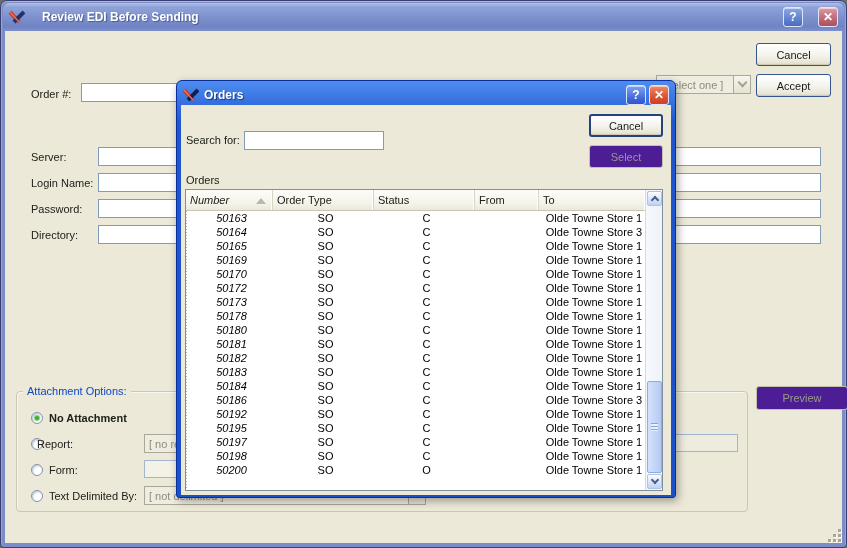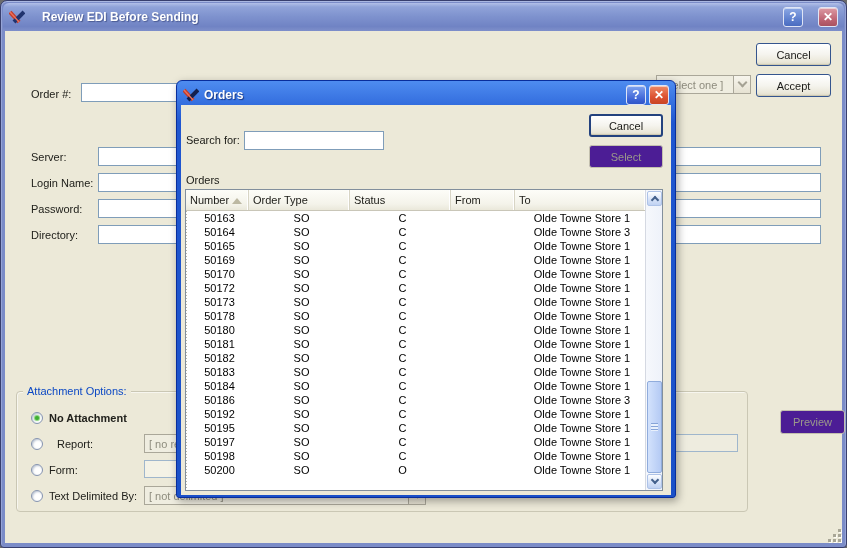--- a/index.html
+++ b/index.html
@@ -78,21 +78,21 @@
   .th{font-size:11px;color:#21211c;padding:4px 0 0 4px;border-right:1px solid #d8d5c5;
       box-shadow:inset -1px 0 0 #ffffff;position:relative;white-space:nowrap;}
   .sort-up{position:absolute;right:6px;top:8px;width:0;height:0;
       border-left:5px solid transparent;border-right:5px solid transparent;
       border-bottom:6px solid #bcb8a2;}
   .t-body{position:absolute;left:0;top:21px;right:17px;bottom:0;overflow:hidden;
       background-image:repeating-linear-gradient(180deg,#b8b5a4 0 1px,transparent 1px 3px);
       background-size:1px 100%;background-repeat:no-repeat;}
   .t-row{display:flex;height:14px;line-height:14px;font-size:11px;color:#000;text-align:center;}
   .tc{padding-left:4px;white-space:nowrap;overflow:hidden;}
-  .c0{width:63px;} .c1{width:101px;} .c2{width:101px;} .c3{width:64px;} .c4{flex:1;}
+  .c0{width:87px;font-style:italic;} .c1{width:101px;} .c2{width:101px;} .c3{width:64px;} .c4{flex:1;}
 
   
   .sb{position:absolute;top:0;right:0;bottom:0;width:17px;background:linear-gradient(90deg,#f6f8fc,#eef2fa);
       border-left:1px solid #d5d9e2;}
   .sb-btn{position:absolute;left:1px;width:15px;height:15px;border-radius:2px;
       background:linear-gradient(180deg,#fdfeff 0%,#d6e2f8 60%,#c0d2f2 100%);
       border:1px solid #aec3e8;display:flex;align-items:center;justify-content:center;}
   .sb-up{top:1px;} .sb-down{bottom:1px;}
   .sb-chev{width:6px;height:6px;border-right:2px solid #44618c;border-bottom:2px solid #44618c;}
   .sb-chev.up{transform:rotate(-135deg);margin-top:3px;}
@@ -153,21 +153,21 @@
       <span class="lbl" style="left:26px;top:198px;">Directory:</span>
       <input class="edit" style="left: 93px; top: 194px; width: 723px;" value="">
 
       <div class="groupbox" style="left:11px;top:360px;"></div>
       <span class="group-caption" style="left:18px;top:354px;">Attachment Options:</span>
 
       <span class="radio selected" style="left:26px;top:381px;"></span>
       <span class="lbl" style="left:44px;top:381px;font-weight:bold;">No Attachment</span>
 
       <span class="radio" style="left:26px;top:407px;"></span>
-      <span class="lbl" style="left:52px;top:407px;">Report:</span>
+      <span class="lbl" style="left:32px;top:407px;">Report:</span>
       <div class="combo-dis" style="left:139px;top:403px;width:170px;">
         <span class="cd-text">[ no report ]</span>
         <span class="cd-btn">
             <span class="chev"></span>
           </span>
       </div>
       <div class="field-dis" style="left:556px;top:403px;width:177px;"></div>
 
       <span class="radio" style="left:26px;top:433px;"></span>
       <span class="lbl" style="left:44px;top:433px;">Form:</span>
@@ -175,21 +175,21 @@
 
       <span class="radio" style="left:26px;top:459px;"></span>
       <span class="lbl" style="left:44px;top:459px;">Text Delimited By:</span>
       <div class="combo-dis" style="left:139px;top:455px;width:282px;">
         <span class="cd-text">[ not delimited ]</span>
         <span class="cd-btn">
             <span class="chev"></span>
           </span>
       </div>
 
-      <button class="btn-disabled" style="left:775px;top:355px;width:65px;height:24px;margin-top:24px;">Preview</button>
+      <button class="btn-disabled" style="left:751px;top:355px;width:92px;height:24px;">Preview</button>
     </div>
 
     <div class="grip">
       <i style="right:0;bottom:0;"></i>
         <i style="right:5px;bottom:0;"></i>
         <i style="right:10px;bottom:0;"></i>
       <i style="right:0;bottom:5px;"></i>
         <i style="right:5px;bottom:5px;"></i>
       <i style="right:0;bottom:10px;"></i>
     </div>

